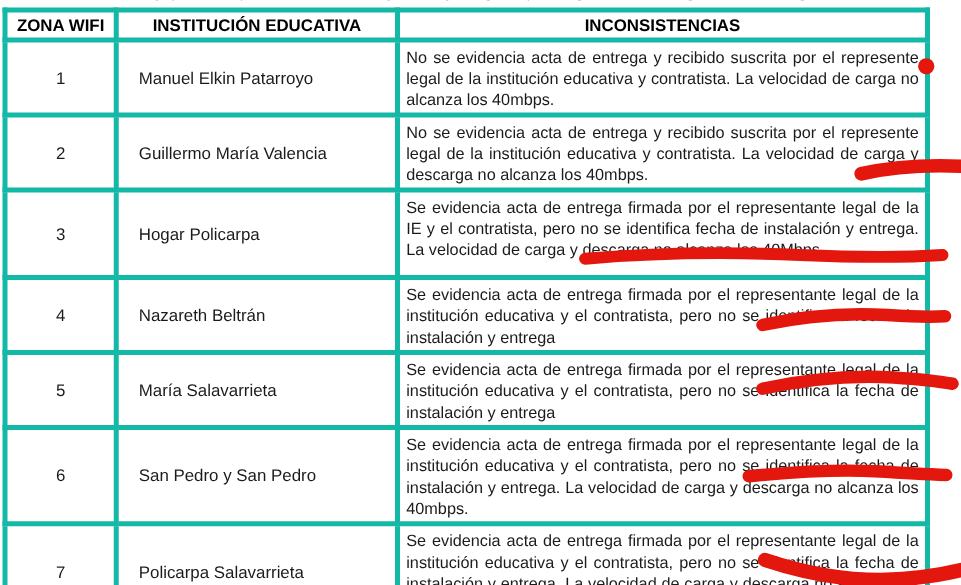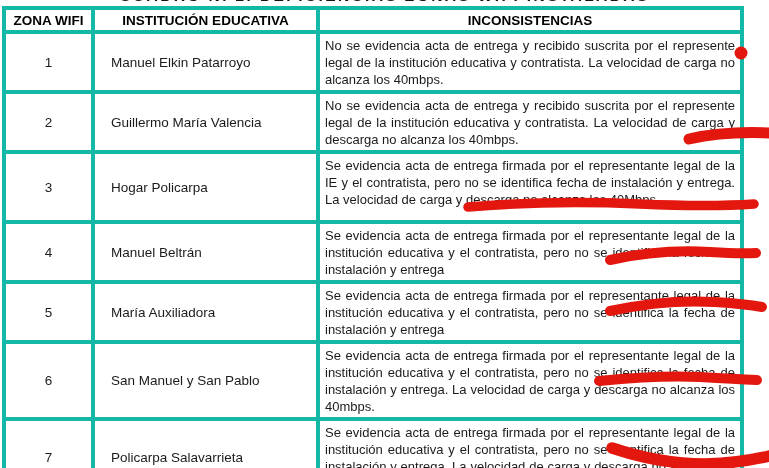--- a/index.html
+++ b/index.html
@@ -95,31 +95,31 @@
         <td class="inst">Guillermo María Valencia</td>
         <td class="inc">No se evidencia acta de entrega y recibido suscrita por el represente legal de la institución educativa y contratista. La velocidad de carga y descarga no alcanza los 40mbps.</td>
       </tr>
       <tr>
         <td class="zona">3</td>
         <td class="inst">Hogar Policarpa</td>
         <td class="inc">Se evidencia acta de entrega firmada por el representante legal de la IE y el contratista, pero no se identifica fecha de instalación y entrega. La velocidad de carga y descarga no alcanza los 40Mbps</td>
       </tr>
       <tr>
         <td class="zona">4</td>
-        <td class="inst">Manuel Beltrán</td>
+        <td class="inst">Nazareth Beltrán</td>
         <td class="inc">Se evidencia acta de entrega firmada por el representante legal de la institución educativa y el contratista, pero no se identifica la fecha de instalación y entrega</td>
       </tr>
       <tr>
         <td class="zona">5</td>
-        <td class="inst">María Auxiliadora</td>
+        <td class="inst">María Salavarrieta</td>
         <td class="inc">Se evidencia acta de entrega firmada por el representante legal de la institución educativa y el contratista, pero no se identifica la fecha de instalación y entrega</td>
       </tr>
       <tr>
         <td class="zona">6</td>
-        <td class="inst">San Manuel y San Pablo</td>
+        <td class="inst">San Pedro y San Pedro</td>
         <td class="inc">Se evidencia acta de entrega firmada por el representante legal de la institución educativa y el contratista, pero no se identifica la fecha de instalación y entrega. La velocidad de carga y descarga no alcanza los 40mbps.</td>
       </tr>
       <tr>
         <td class="zona">7</td>
         <td class="inst">Policarpa Salavarrieta</td>
         <td class="inc">Se evidencia acta de entrega firmada por el representante legal de la institución educativa y el contratista, pero no se identifica la fecha de instalación y entrega. La velocidad de carga y descarga no alcanza los 40mbps.</td>
       </tr>
     </tbody>
   </table>
 

